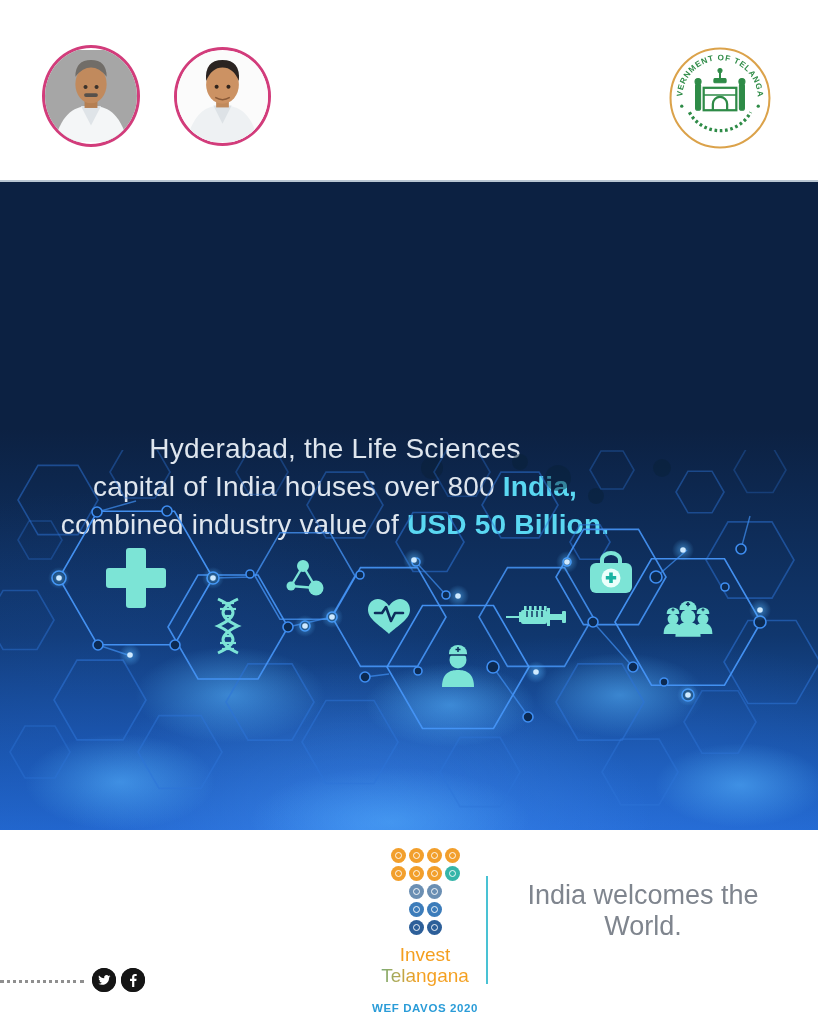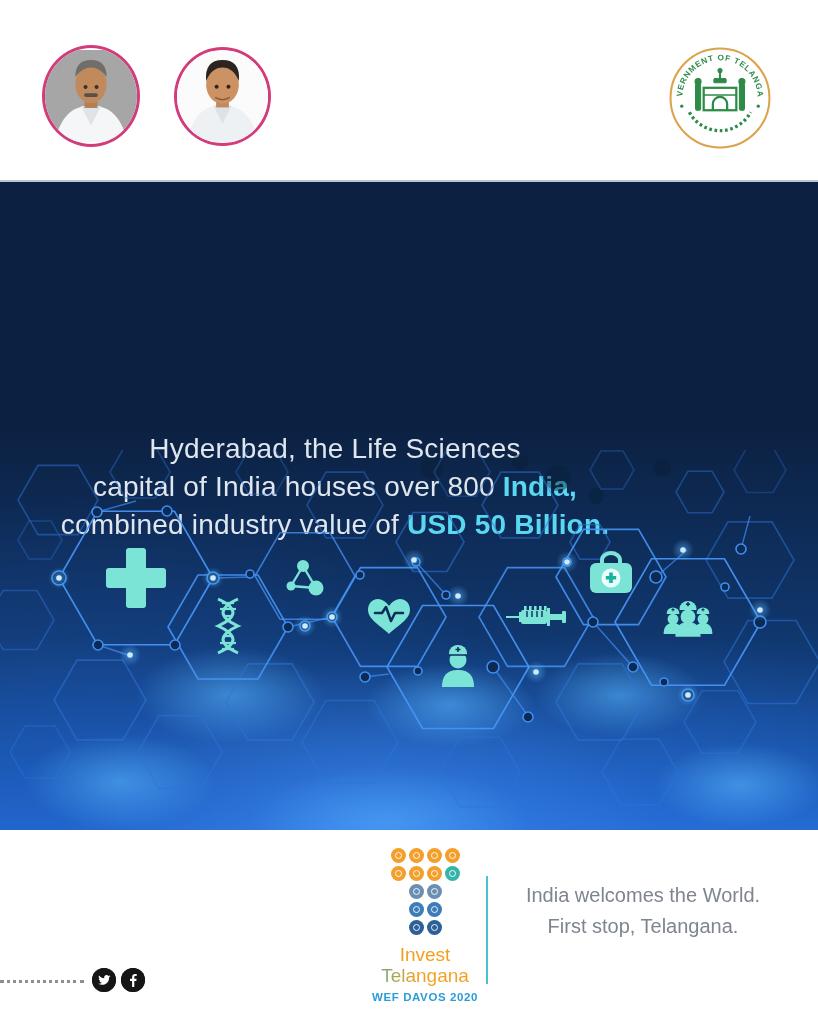--- a/index.html
+++ b/index.html
@@ -49,27 +49,27 @@
   .invest{position:absolute;left:360px;top:848px;width:130px;text-align:center;}
   .dot-row{display:flex;justify-content:center;gap:3px;margin-bottom:3px;}
   .dot{position:relative;width:15px;height:15px;border-radius:50%;}
   .dot::after{content:"";position:absolute;inset:4px;border:1.2px solid rgba(255,255,255,.9);border-radius:50%;}
   .invest-l1{margin-top:10px;font-size:19px;line-height:20px;color:#f49f1f;font-weight:500;}
   .invest-l2{
     font-size:19px;line-height:21px;font-weight:500;
     background:linear-gradient(90deg,#35b5a9 0%,#f49f1f 45%,#f49f1f 82%,#35b5a9 100%);
     -webkit-background-clip:text;background-clip:text;color:transparent;
   }
-  .invest-l3{margin-top:5px;font-size:11.5px;font-weight:700;color:#2a9cd8;letter-spacing:.6px;}
+  .invest-l3{margin-top:16px;font-size:11.5px;font-weight:700;color:#2a9cd8;letter-spacing:.6px;}
 
   .fdivider{position:absolute;left:486px;top:876px;width:2px;height:108px;background:#49c2d4;}
 
   .welcome{
     position:absolute;left:498px;top:880px;width:290px;text-align:center;
-    color:#7f858e;font-size:20px;line-height:31px;font-weight:400;
+    color:#7f858e;font-size:27px;line-height:31px;font-weight:400;
   }
 
   .social{position:absolute;left:0;top:966px;width:400px;height:30px;}
   .dotline{position:absolute;left:0;top:14px;width:84px;border-top:3px dotted #8f8f8f;}
   .sicon{position:absolute;top:2px;width:24px;height:24px;border-radius:50%;background:#151515;}
   .sicon svg{display:block;width:100%;height:100%;}
   .si-tw{left:92px;}
   .si-fb{left:121px;}
   .handle{
     position:absolute;left:152px;top:2px;color:#141414;
@@ -380,21 +380,20 @@
       </div>
     <div class="invest-l1">Invest</div>
     <div class="invest-l2">Telangana</div>
     <div class="invest-l3">WEF DAVOS 2020</div>
   </div>
 
   <div class="fdivider"></div>
 
   <div class="welcome" id="welcome">
       <div>India welcomes the World.</div>
-      <div>First stop, Telangana.</div>
     </div>
 
   <div class="social">
     <div class="dotline"></div>
     <span class="sicon si-tw">
       <svg viewBox="0 0 24 24">
         <circle cx="12" cy="12" r="12" fill="#151515"></circle>
         <path fill="#ffffff" d="M18.5 8.3c-.4.2-.9.3-1.4.4.5-.3.9-.8 1-1.4-.5.3-1 .5-1.6.6a2.5 2.5 0 0 0-4.3 2.3c-2.1-.1-4-1.1-5.2-2.7-.6 1.1-.3 2.5.8 3.3-.4 0-.8-.1-1.1-.3 0 1.2.8 2.2 2 2.5-.4.1-.8.1-1.1 0 .3 1 1.2 1.7 2.3 1.7-1 .8-2.3 1.2-3.6 1 1.1.7 2.4 1.1 3.8 1.1 4.6 0 7.2-3.9 7-7.4.5-.2.9-.7 1.4-1.1z"></path>
       </svg>
     </span>

